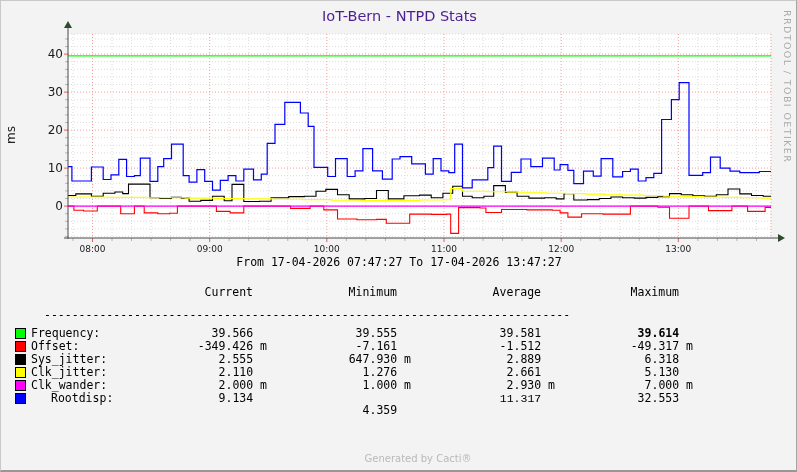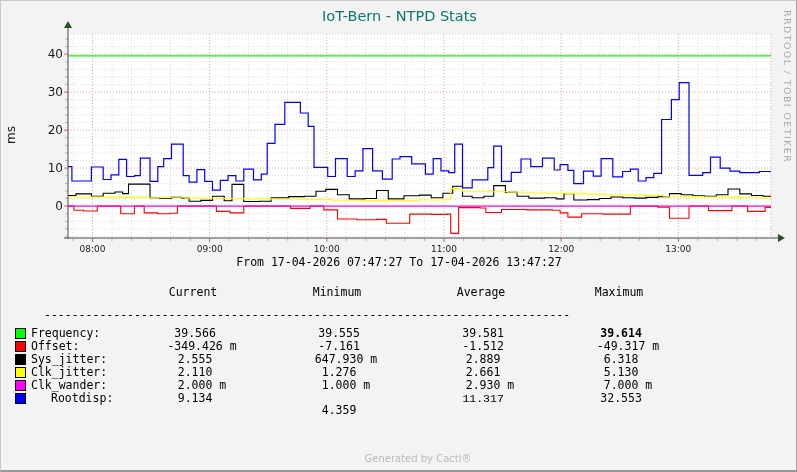--- a/index.html
+++ b/index.html
@@ -3,30 +3,30 @@
 <meta charset="utf-8">
 <style>
   html,body{margin:0;padding:0;background:#e8e8e8;}
   .stage{
     position:relative;width:797px;height:472px;background:#f3f3f3;overflow:hidden;
     font-family:"DejaVu Sans",sans-serif;color:#000;box-sizing:border-box;
     border-top:1px solid #c9c9c9;border-left:1px solid #c9c9c9;
     border-right:1px solid #a5a5a5;border-bottom:2px solid #979797;
   }
   .mono{font-family:"DejaVu Sans Mono",monospace;font-size:11.5px;line-height:13px;white-space:pre;}
-  .title{position:absolute;top:7px;left:0;width:797px;text-align:center;font-size:14.5px;color:#0f766e;}
+  .title{position:absolute;top:7px;left:0;width:797px;text-align:center;font-size:14.5px;color:#4c1d95;}
   .side-credit{
     position:absolute;top:9px;right:3px;color:#aaaaaa;font-size:9.5px;letter-spacing:1.4px;
     writing-mode:vertical-rl;text-orientation:mixed;font-family:"DejaVu Sans",sans-serif;
   }
   .ylabel{position:absolute;left:-6px;top:127px;width:32px;text-align:center;font-size:12px;color:#222;
     transform:rotate(-90deg);}
   svg#chart{position:absolute;top:0;left:0;}
   .fromto{position:absolute;top:255px;left:8px;width:780px;text-align:center;color:#000;}
-  .cell{position:absolute;text-align:center;}
+  .cell{position:absolute;text-align:right;}
   .lbl{position:absolute;}
   .swatch{position:absolute;width:9px;height:9px;border:1px solid #000;}
   .sep{position:absolute;left:43px;top:308px;color:#000;}
   .typerow span,.stratrow span{position:absolute;top:0;}
   .typerow,.stratrow{position:absolute;left:0;width:797px;height:13px;}
   .typerow{top:424px}.stratrow{top:437px}
   .t-label{left:14px}.t-value{left:125px}.t-legend{left:146px}
   .watermark{position:absolute;top:452px;left:37px;width:760px;text-align:center;
     color:#b9b9b9;font-size:10px;}
 </style>

